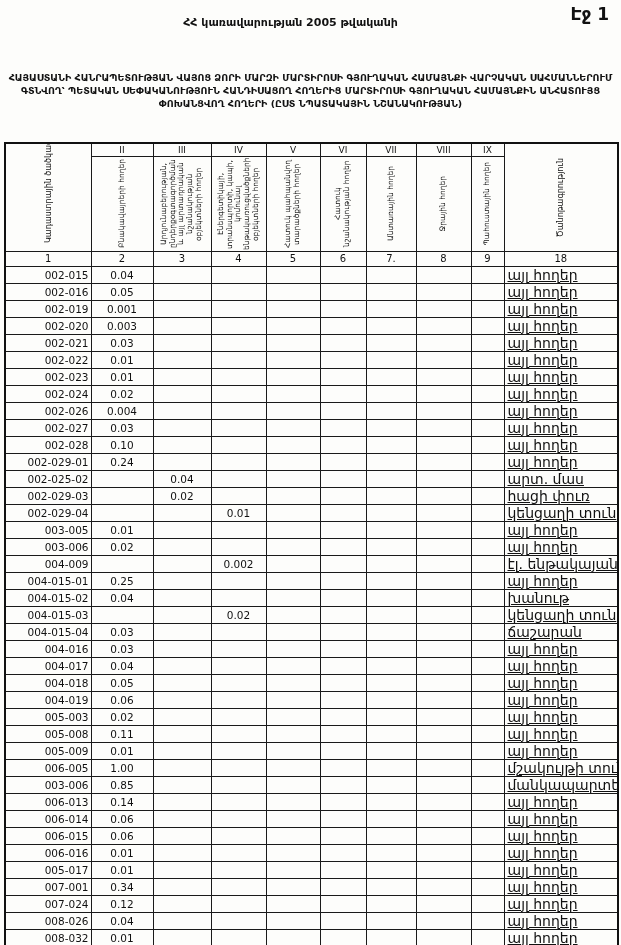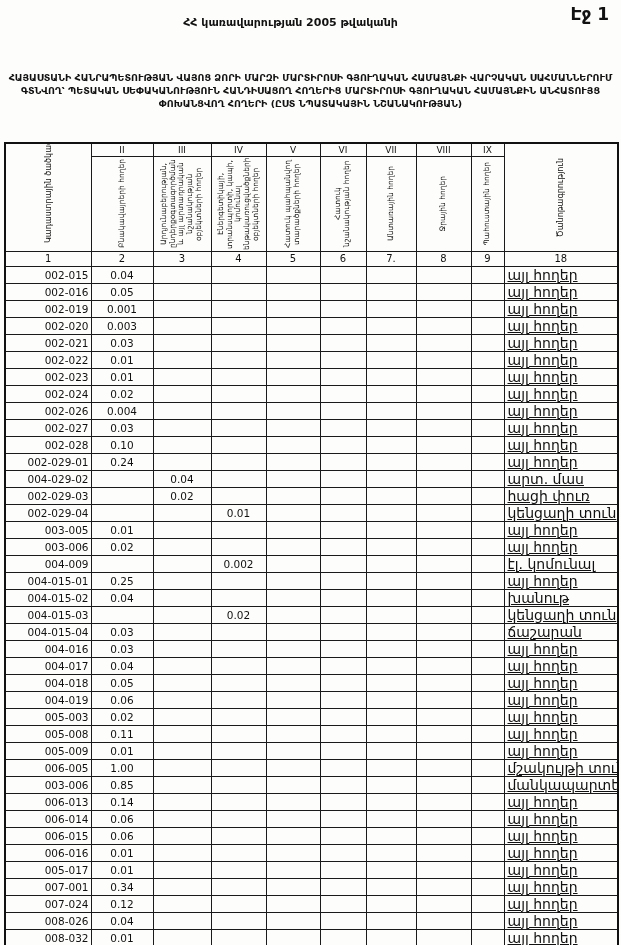--- a/index.html
+++ b/index.html
@@ -304,21 +304,21 @@
           <td class="val"></td>
           <td class="val"></td>
           <td class="val"></td>
           <td class="val"></td>
           <td class="val"></td>
           <td class="val"></td>
           <td class="val"></td>
           <td class="note">այլ հողեր</td>
         </tr>
         <tr class="data-row">
-          <td class="code">004-029-02</td>
+          <td class="code">002-025-02</td>
           <td class="val"></td>
           <td class="val">0.04</td>
           <td class="val"></td>
           <td class="val"></td>
           <td class="val"></td>
           <td class="val"></td>
           <td class="val"></td>
           <td class="val"></td>
           <td class="note">արտ. մաս</td>
         </tr>
@@ -373,21 +373,21 @@
         <tr class="data-row">
           <td class="code">004-009</td>
           <td class="val"></td>
           <td class="val"></td>
           <td class="val">0.002</td>
           <td class="val"></td>
           <td class="val"></td>
           <td class="val"></td>
           <td class="val"></td>
           <td class="val"></td>
-          <td class="note">էլ. կոմունալ</td>
+          <td class="note">էլ. ենթակայան</td>
         </tr>
         <tr class="data-row">
           <td class="code">004-015-01</td>
           <td class="val">0.25</td>
           <td class="val"></td>
           <td class="val"></td>
           <td class="val"></td>
           <td class="val"></td>
           <td class="val"></td>
           <td class="val"></td>

